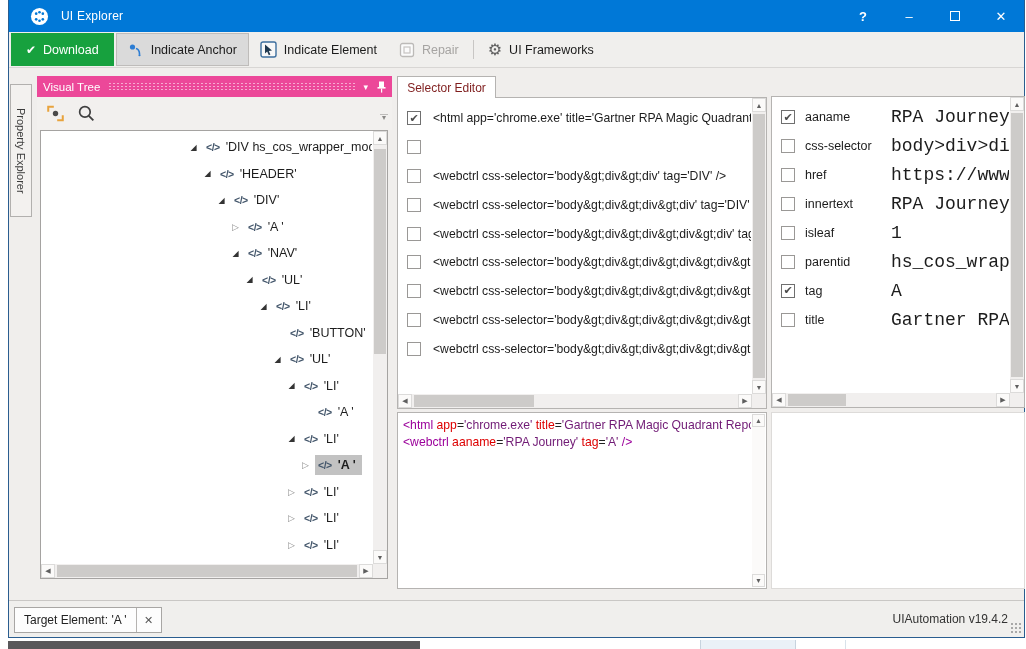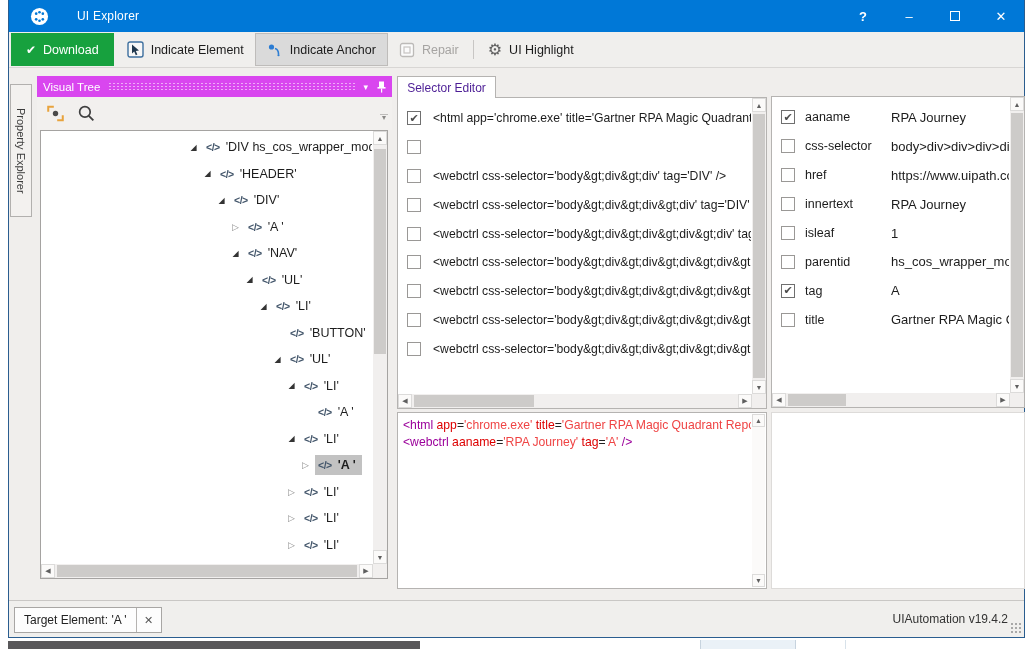--- a/index.html
+++ b/index.html
@@ -7,21 +7,21 @@
               font-family:"Liberation Sans","DejaVu Sans",sans-serif; }
 
   
   #window { position:absolute; left:8px; top:0; width:1017px; height:638px;
             background:#f0eeec; border:1px solid #2a5d8f; border-top:none; }
 
   
   .titlebar { position:absolute; left:0; top:0; right:0; height:32px; background:#0078d7;
               display:flex; align-items:center; color:#fff; }
   .app-logo { width:19px; height:19px; margin-left:21px; }
-  .title-text { font-size:12px; margin-left:28px; letter-spacing:.2px; }
+  .title-text { font-size:12px; margin-left:12px; letter-spacing:.2px; }
   .tb-btns { margin-left:auto; display:flex; height:100%; }
   .tb-btn { width:46px; height:100%; display:flex; align-items:center; justify-content:center;
             color:#fff; font-size:13px; }
   .tb-max-glyph { width:10px; height:10px; border:1px solid #fff; }
 
   
   .toolbar { position:absolute; left:0; top:32px; right:0; height:36px; background:#f0efed;
              border-bottom:1px solid #d8d6d4; display:flex; align-items:stretch; }
   .tbar-btn { display:flex; align-items:center; gap:7px; padding:0 11px; font-size:12.5px; color:#1b1b1b; }
   .tbar-btn.primary { background:#17a13e; color:#fff; margin:1px 2px 1px 2px; padding:0 15px; }
@@ -32,21 +32,21 @@
   .vcheck { font-size:12px; }
 
   
   .prop-tab { position:absolute; left:1px; top:84px; width:22px; height:133px;
               background:#f3f1ef; border:1px solid #b2b0ae;
               display:flex; align-items:center; justify-content:center; }
   .prop-tab span { writing-mode:vertical-rl; font-size:11px; color:#3c3c3c; white-space:nowrap; }
 
   
   .vt-panel { position:absolute; left:28px; top:76px; width:355px; height:515px; }
-  .vt-header { position:absolute; left:0; top:0; right:0; height:21px; background:#d946ef;
+  .vt-header { position:absolute; left:0; top:0; right:0; height:21px; background:#ec4899;
                display:flex; align-items:center; color:#fff; font-size:11.5px; padding:0 6px; }
   .vt-header .dots { flex:1; height:9px; margin:0 8px;
         background-image:radial-gradient(rgba(255,255,255,.55) .8px, transparent 1px);
         background-size:4px 3px; }
   .vt-header .chev { font-size:9px; margin-right:9px; }
   .vt-toolbar { position:absolute; left:0; top:21px; right:0; height:33px; background:#f2f0ee;
                 display:flex; align-items:center; gap:12px; padding-left:9px; }
   .vt-opts { position:absolute; right:4px; top:36px; color:#8a8886; font-size:8px; line-height:4px; text-align:center; }
   .tree-box { position:absolute; left:3px; top:54px; width:348px; height:449px;
               background:#fff; border:1px solid #a5a3a1; }
@@ -67,42 +67,42 @@
   .sbtn { position:absolute; width:14px; height:14px; background:#fbfaf9; border:1px solid #dcdbda;
           color:#5f5f5f; font-size:7px; display:flex; align-items:center; justify-content:center; }
   .sthumb { position:absolute; background:#cdcbc9; }
   .vsb .sthumb { left:1px; right:1px; }
   .hsb .sthumb { top:1px; bottom:1px; }
 
   
   .se-panel { position:absolute; left:388px; top:76px; width:371px; height:513px; }
   .se-tab { position:absolute; left:0; top:0; width:99px; height:22px; background:#fff;
             border:1px solid #b5b3b1; border-bottom:none; z-index:2;
-            display:flex; align-items:center; justify-content:center; font-size:12px; color:#4c1d95; }
+            display:flex; align-items:center; justify-content:center; font-size:12px; color:#7f1d1d; }
   .se-list { position:absolute; left:0; top:21px; width:370px; height:312px; background:#fff; border:1px solid #b5b3b1; }
   #sel-rows { position:absolute; left:1px; top:0; right:15px; bottom:15px; overflow:hidden; padding-top:6px; }
   .sel-row { height:28.8px; display:flex; align-items:center; padding-left:8px; white-space:nowrap; overflow:hidden; }
   .sel-text { font-size:12.2px; color:#1c1c1c; margin-left:12px; }
   .cb { width:14px; height:14px; background:#fff; border:1px solid #9a9896; flex:0 0 14px;
         display:flex; align-items:center; justify-content:center; font-size:11px; color:#4d4d4d; }
   .cb.on { border-color:#6f6f6f; }
 
   .xml-box { position:absolute; left:0; top:336px; width:370px; height:177px; background:#fff;
              border:1px solid #b5b3b1; padding:4px 0 0 5px; }
   #xml-lines { overflow:hidden; white-space:nowrap; margin-right:15px; }
   .xml-line { line-height:17px; font-size:12.2px; white-space:nowrap; }
-  .tok-tag { color:#9b009b; } .tok-attr { color:#dd0000; } .tok-val { color:#ef4444; } .tok-plain { color:#222; }
+  .tok-tag { color:#9b009b; } .tok-attr { color:#dd0000; } .tok-val { color:#701a75; } .tok-plain { color:#222; }
   .xml-vsb { position:absolute; top:1px; right:1px; width:13px; bottom:1px; background:#fbfaf9; }
 
   
   .pr-panel { position:absolute; left:762px; top:96px; width:254px; height:312px; background:#fff; border:1px solid #b5b3b1; }
   #prop-rows { position:absolute; left:1px; top:0; right:15px; bottom:15px; overflow:hidden; padding-top:6px; }
   .prop-row { height:28.9px; display:flex; align-items:center; padding-left:8px; white-space:nowrap; overflow:hidden; }
   .prop-name { font-size:12.5px; color:#1c1c1c; margin-left:10px; width:86px; flex:0 0 86px; }
-  .prop-value { font-size:13px; color:#1c1c1c; }
+  .prop-value { font-size:18px; color:#1c1c1c;font-family:Liberation Mono, monospace; }
   .pr-below { position:absolute; left:762px; top:412px; width:254px; height:177px; background:#fff; border:1px solid #dddbd9; }
 
   
   .statusbar { position:absolute; left:0; right:0; top:600px; height:37px; background:#f0efed; border-top:1px solid #c9c7c5; }
   .chip { position:absolute; left:5px; top:6px; height:26px; background:#fdfdfd; border:1px solid #a8a6a4;
           display:flex; align-items:center; }
   .chip-label { font-size:12px; color:#222; padding:0 9px; }
   .chip-sep { width:1px; align-self:stretch; background:#b5b3b1; }
   .chip-x { width:24px; text-align:center; font-size:11px; color:#555; }
   .version { position:absolute; right:16px; top:11px; font-size:12px; color:#333; }
@@ -141,46 +141,46 @@
         </div>
       <div class="tb-btn">✕</div>
     </div>
   </div>
 
   <div class="toolbar">
     <div class="tbar-btn primary">
       <span class="vcheck">✔</span>
       <span>Download</span>
     </div>
-    <div class="tbar-btn">
-      <svg width="17" height="17" viewBox="0 0 17 17">
-        <rect x="1" y="1" width="15" height="15" rx="2" fill="#f7f7f7" stroke="#3d6f9e" stroke-width="1.4"></rect>
-        <polygon points="5,3.5 12,9.5 8.8,9.9 10.4,13.6 8.8,14.3 7.2,10.6 5,12.6" fill="#20384e"></polygon>
-      </svg>
-      <span>Indicate Element</span>
-    </div>
     <div class="tbar-btn pressed">
       <svg width="16" height="16" viewBox="0 0 16 16">
         <circle cx="4.5" cy="5" r="2.6" fill="#2b7cd3"></circle>
         <path d="M8 6.5 Q11.5 7.5 11.5 12" stroke="#2b7cd3" stroke-width="1.6" fill="none"></path>
         <circle cx="11.5" cy="13.2" r="1.1" fill="#2b7cd3"></circle>
       </svg>
       <span>Indicate Anchor</span>
     </div>
+    <div class="tbar-btn">
+      <svg width="17" height="17" viewBox="0 0 17 17">
+        <rect x="1" y="1" width="15" height="15" rx="2" fill="#f7f7f7" stroke="#3d6f9e" stroke-width="1.4"></rect>
+        <polygon points="5,3.5 12,9.5 8.8,9.9 10.4,13.6 8.8,14.3 7.2,10.6 5,12.6" fill="#20384e"></polygon>
+      </svg>
+      <span>Indicate Element</span>
+    </div>
     <div class="tbar-btn disabled">
       <svg width="16" height="16" viewBox="0 0 16 16">
         <rect x="1.5" y="1.5" width="13" height="13" rx="2" fill="#fbfbfb" stroke="#bcbab8" stroke-width="1.3"></rect>
         <rect x="5" y="5" width="6" height="6" fill="none" stroke="#c6c4c2" stroke-width="1.2"></rect>
       </svg>
       <span>Repair</span>
     </div>
     <div class="tbar-sep"></div>
     <div class="tbar-btn">
       <span class="gear">⚙</span>
-      <span>UI Highlight</span>
+      <span>UI Frameworks</span>
     </div>
   </div>
 
   <div class="prop-tab">
     <span>Property Explorer</span>
   </div>
 
   <div class="vt-panel">
     <div class="vt-header">
       <span>Visual Tree</span>

